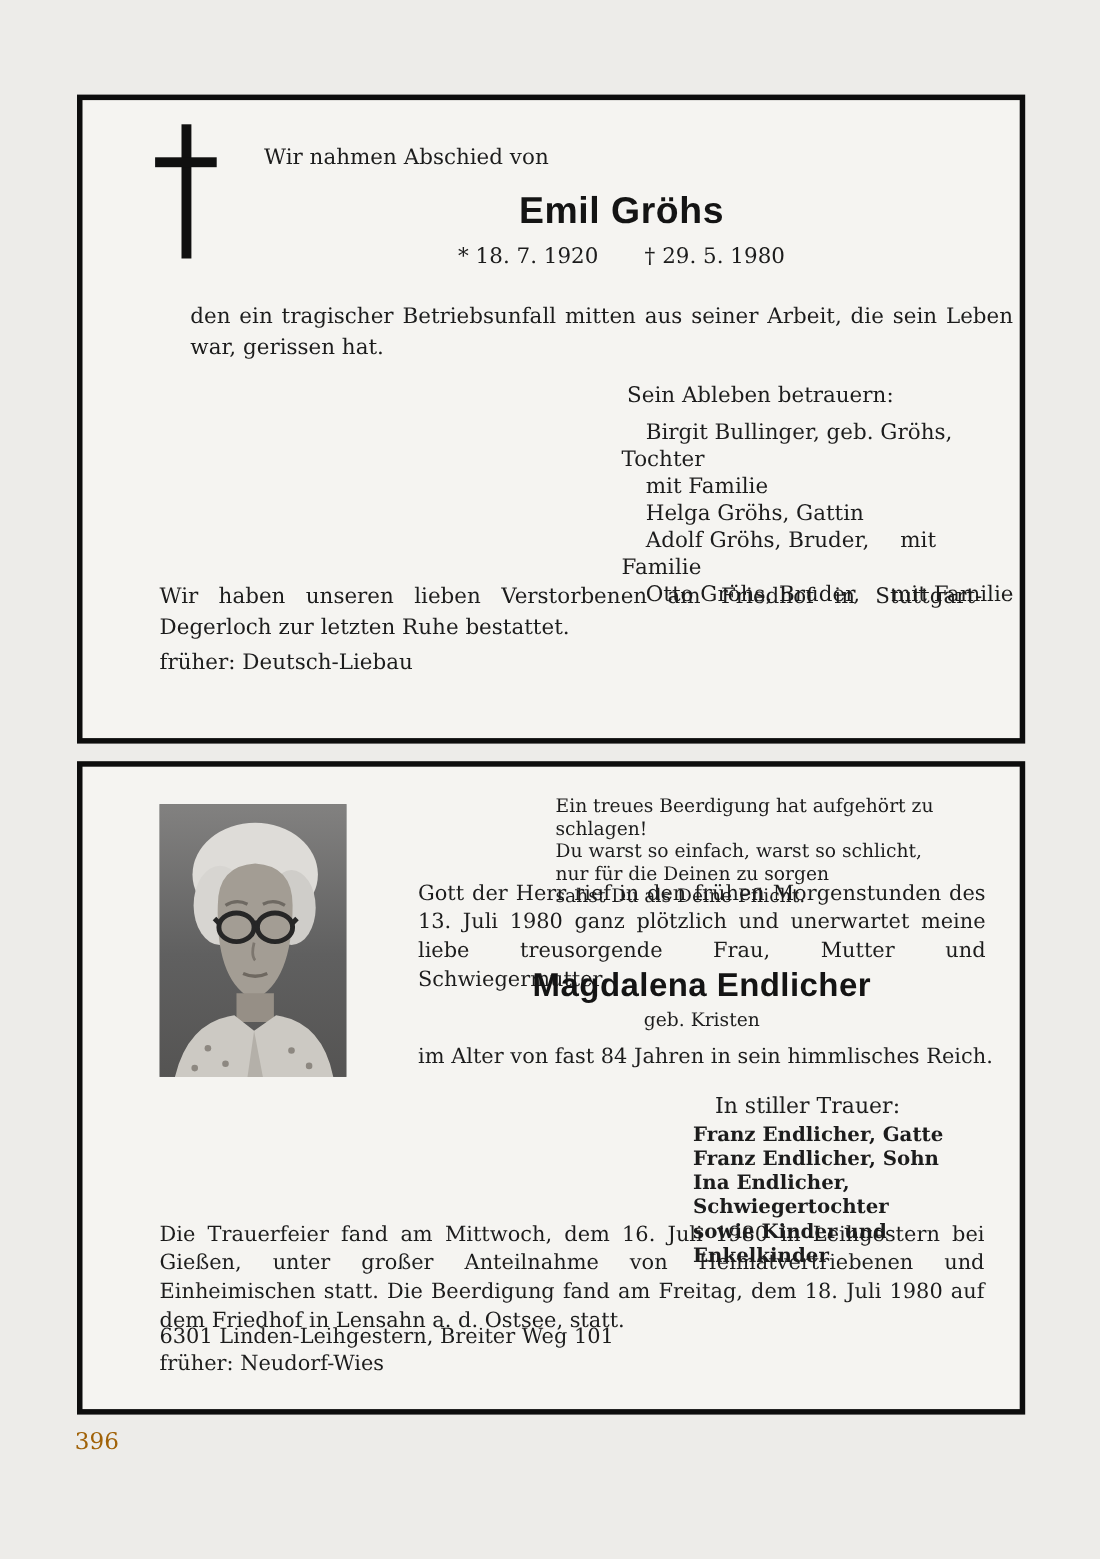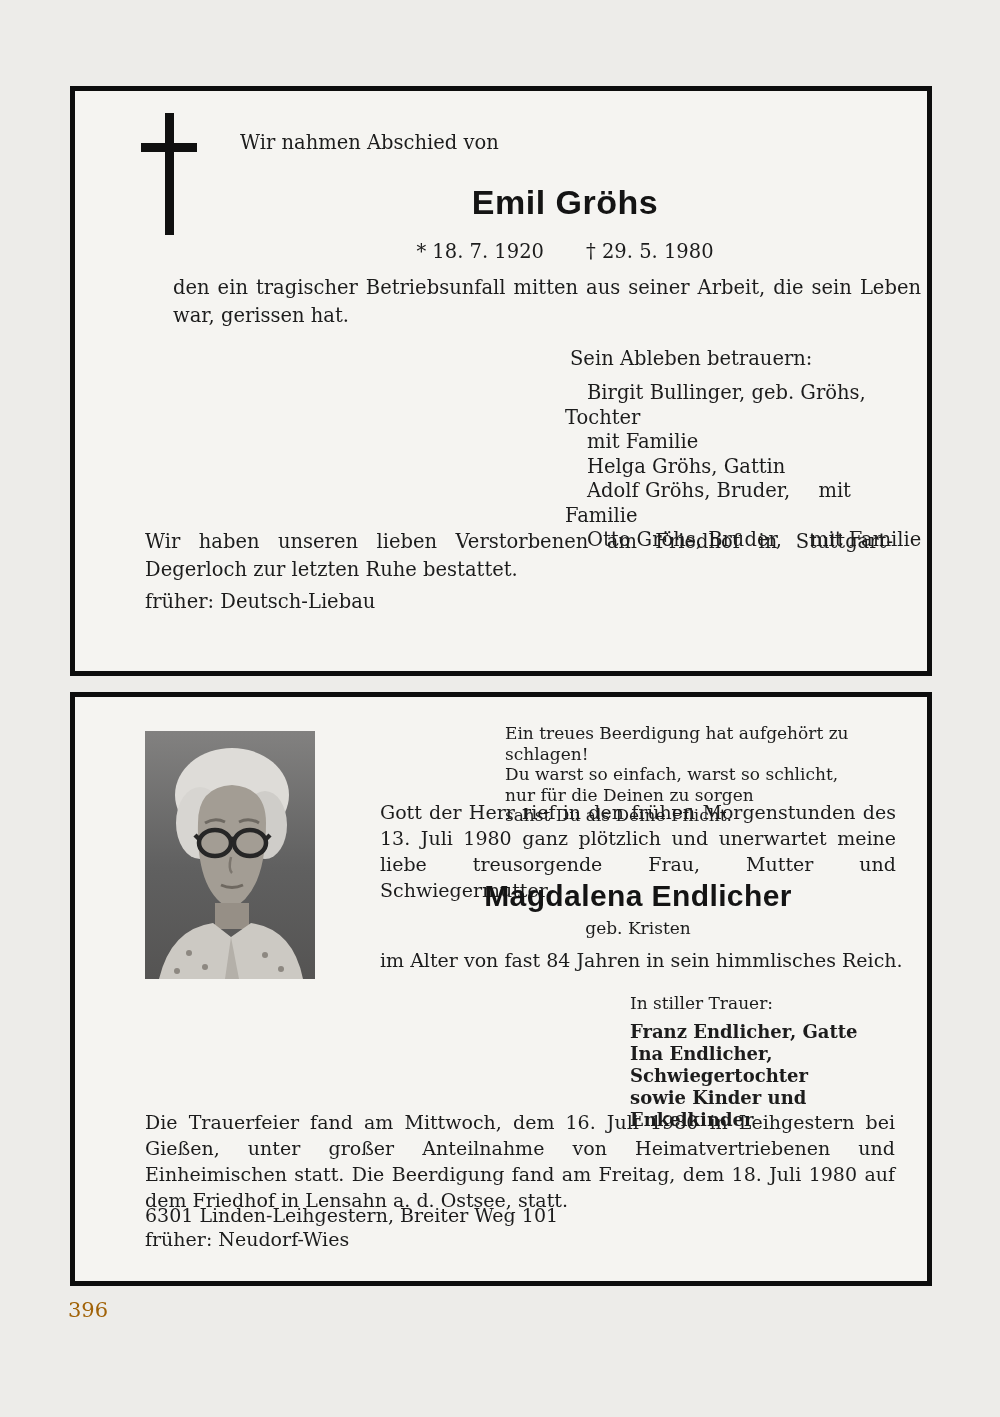--- a/index.html
+++ b/index.html
@@ -34,21 +34,21 @@
   .cross{left:66px;top:22px;width:56px;height:122px;}
   .cross .vbar{position:absolute;left:24px;top:0;width:9px;height:122px;background:#101010;}
   .cross .hbar{position:absolute;left:0;top:30px;width:56px;height:9px;background:#101010;}
 
   
   .intro1{left:165px;top:40px;font-size:19.5px;}
   .header1{left:180px;top:74px;width:620px;text-align:center;}
   .header1 .big-name{
     font-family:"Liberation Sans","DejaVu Sans",sans-serif;
     font-weight:700;font-size:34px;letter-spacing:.5px;color:#141414;
-    margin:18px;
+    margin:8px;
   }
   .header1 .dates{margin-top:9px;font-size:19.5px;}
   .dates .gap{display:inline-block;width:42px;}
   .para{font-size:19.5px;line-height:28px;text-align:justify;}
   .para1-1{left:82px;top:183px;width:748px;margin-left:16px;}
   .mourn-intro1{left:495px;top:256px;font-size:19.5px;}
   .mourners1{left:490px;top:290px;font-size:19.5px;line-height:24.5px;}
   .mourners1 .b{font-weight:400;margin-left:22px;}
   .para1-2{left:70px;top:437px;width:748px;}
   .addr{font-size:19.5px;line-height:24px;}
@@ -60,21 +60,21 @@
   .poem{left:430px;top:26px;font-size:17px;line-height:20.5px;}
   .para2{font-size:19px;line-height:26px;text-align:justify;}
   .para2-1{left:305px;top:102px;width:516px;}
   .header2{left:305px;top:182px;width:516px;text-align:center;}
   .header2 .big-name{
     font-family:"Liberation Sans","DejaVu Sans",sans-serif;
     font-weight:700;font-size:30px;letter-spacing:.4px;color:#141414;margin:0;
   }
   .header2 .maiden{margin-top:5px;font-size:17px;}
   .para2-2{left:305px;top:252px;font-size:19px;}
-  .mourn-intro2{left:555px;top:296px;font-size:17px;}
+  .mourn-intro2{left:575px;top:296px;font-size:20px;}
   .mourners2{left:555px;top:324px;font-size:18px;line-height:22px;font-weight:700;}
   .para2-3{left:70px;top:412px;width:750px;}
   .addr2{left:70px;top:506px;font-size:19px;line-height:24px;}
 
   .page-number{left:68px;top:1298px;font-size:21px;color:#a16207;}
 </style>
 </head>
 <body>
 
 <div class="page">
@@ -175,20 +175,21 @@
       <div class="big-name">Magdalena Endlicher</div>
       <div class="maiden">geb. Kristen</div>
     </div>
 
     <div class="abs para2-2">im Alter von fast 84 Jahren in sein himmlisches Reich.</div>
 
     <div class="abs mourn-intro2">In stiller Trauer:</div>
 
     <div class="abs mourners2">
       <div>Franz Endlicher, Gatte</div>
+      <div>Franz Endlicher, Sohn</div>
       <div>Ina Endlicher, Schwiegertochter</div>
       <div>sowie Kinder und Enkelkinder</div>
     </div>
 
     <div class="abs para2 para2-3">Die Trauerfeier fand am Mittwoch, dem 16. Juli 1980 in Leihgestern bei Gießen, unter großer Anteilnahme von Heimatvertriebenen und Einheimischen statt. Die Beerdigung fand am Freitag, dem 18. Juli 1980 auf dem Friedhof in Lensahn a. d. Ostsee, statt.</div>
 
     <div class="abs addr2">
       <div>6301 Linden-Leihgestern, Breiter Weg 101</div>
       <div>früher: Neudorf-Wies</div>
     </div>

